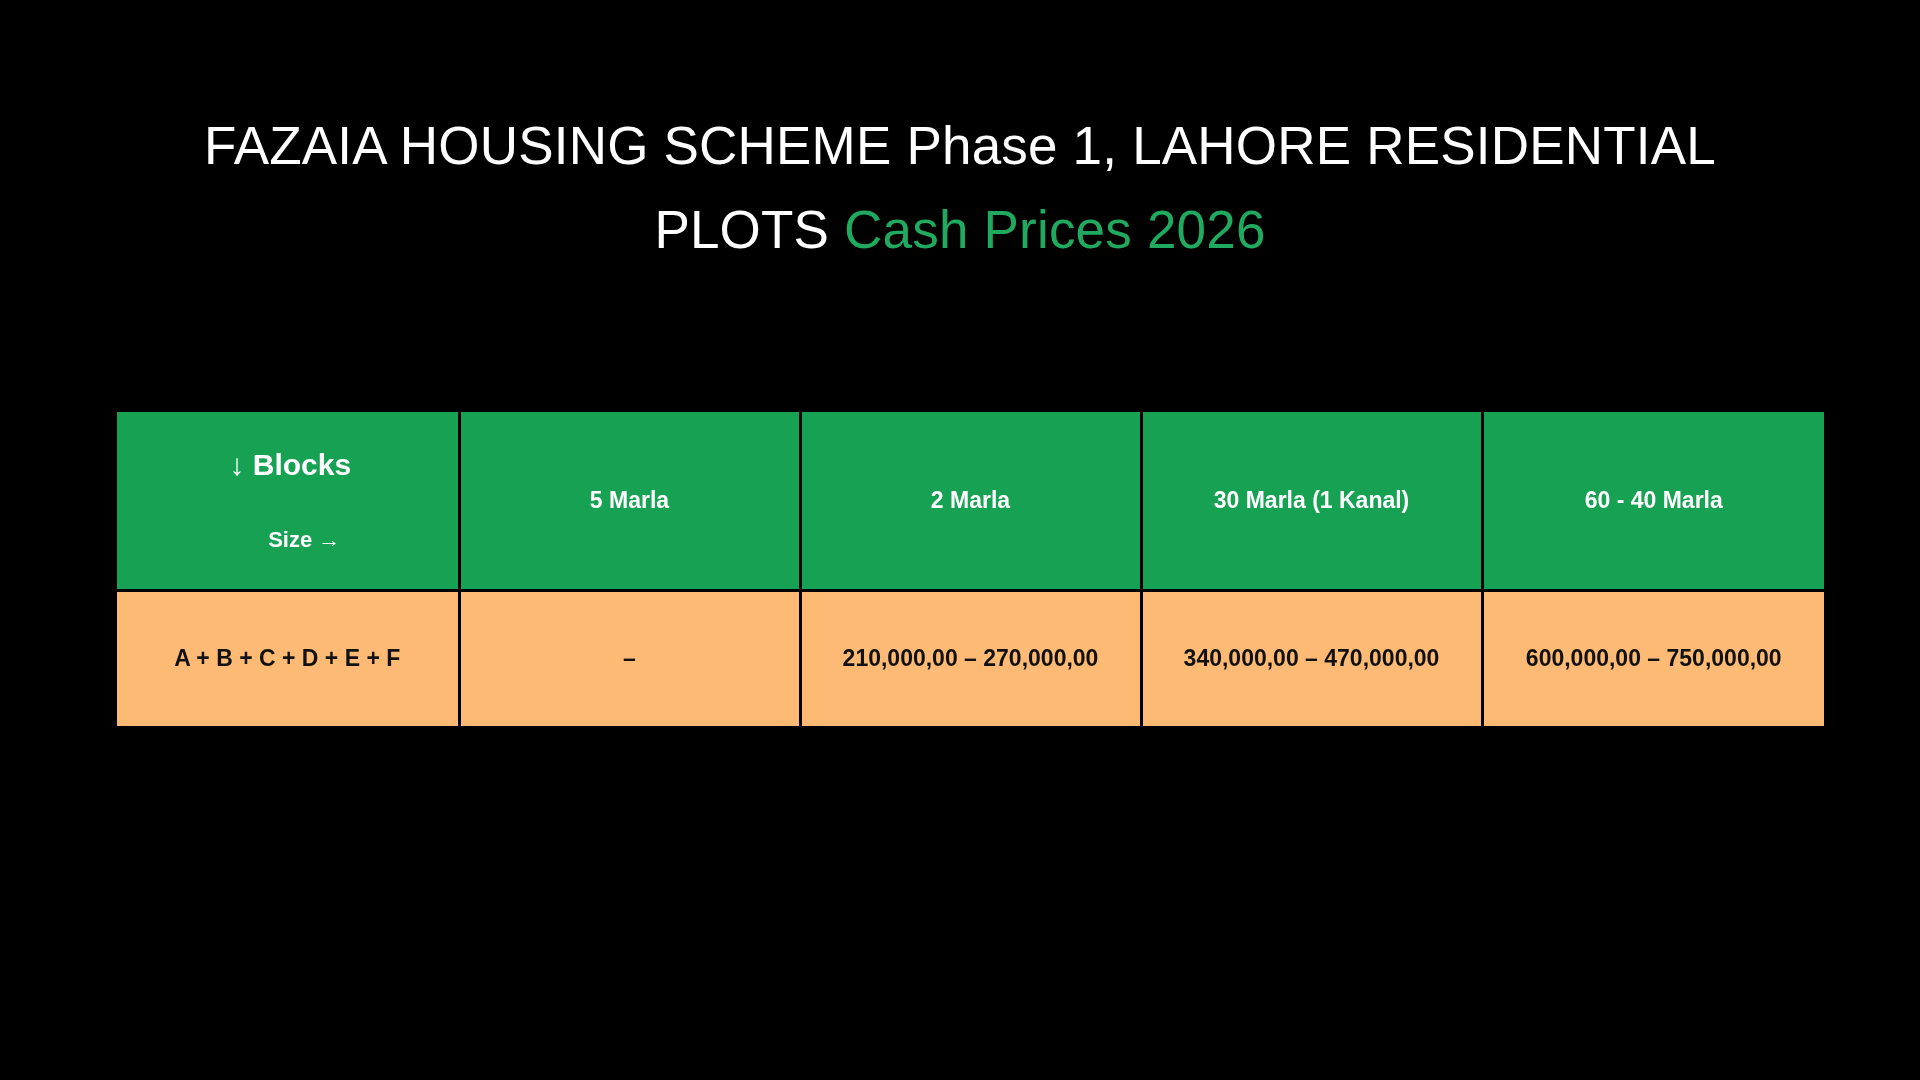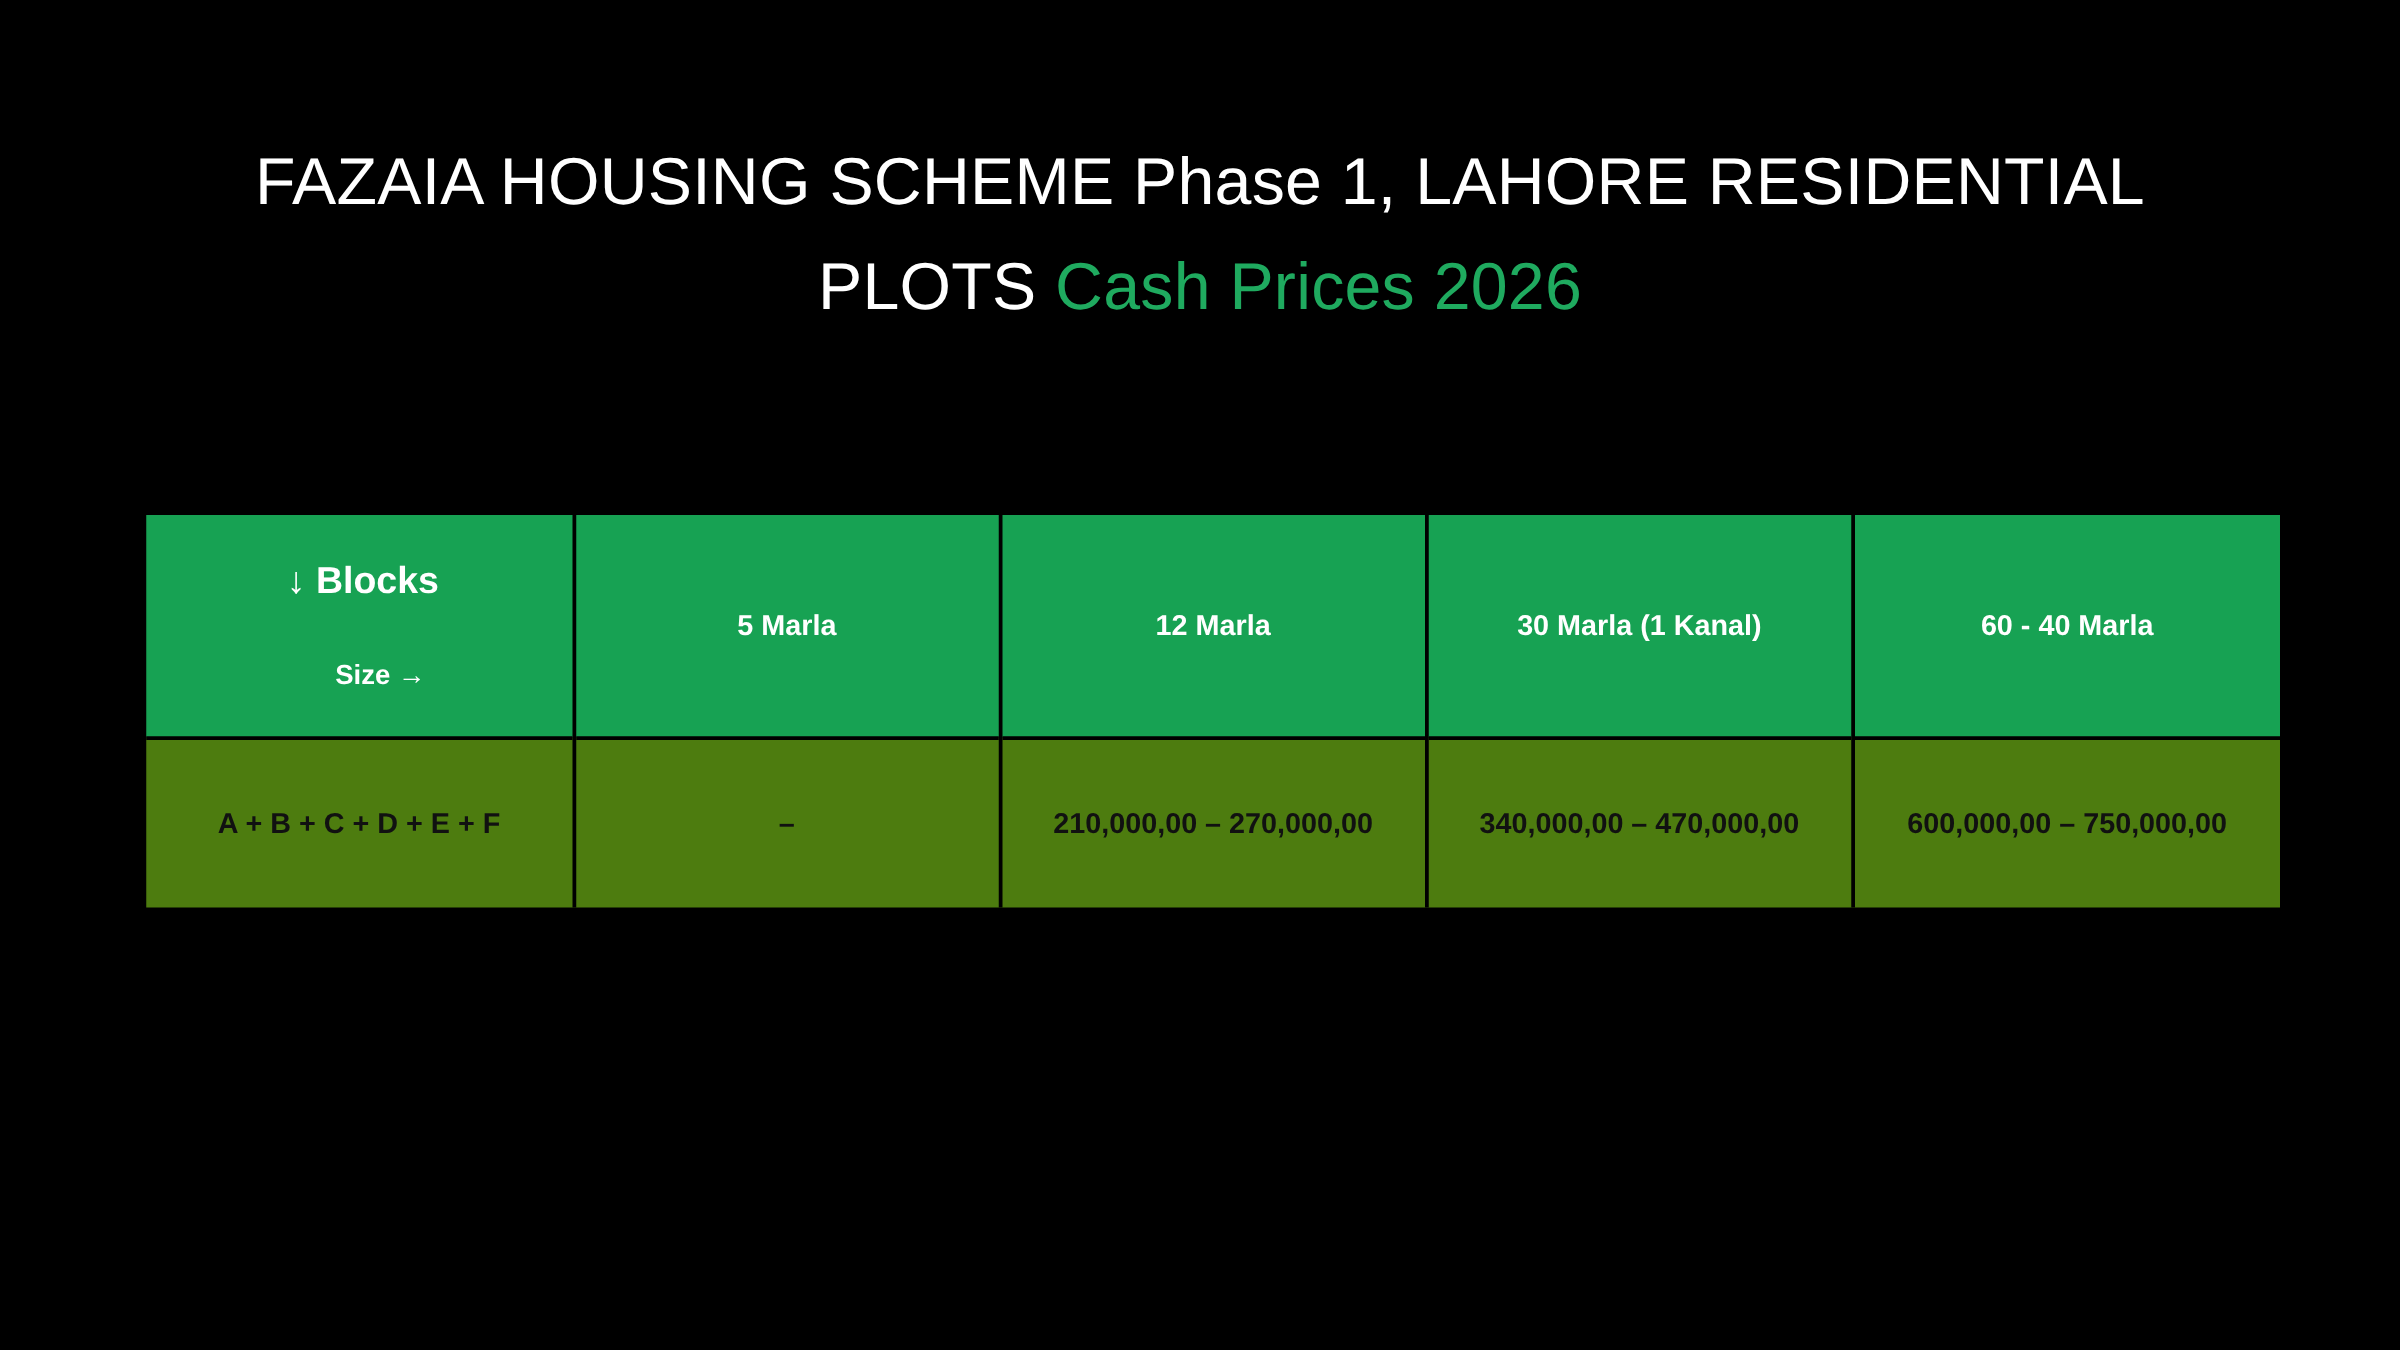--- a/index.html
+++ b/index.html
@@ -77,21 +77,21 @@
   }
   .corner-bottom {
     display: block;
     font-size: 22px;
     font-weight: bold;
     padding-left: 34px;
     margin-top: 47px;
   }
 
   .table td {
-    background: #4d7c0f;
+    background: #fdba74;
     color: #111111;
     font-size: 23px;
     font-weight: bold;
     height: 136px;
     text-align: center;
     vertical-align: middle;
     border-right: 3px solid #000000;
     line-height: 1.35;
     padding: 0 10px;
   }
@@ -124,21 +124,21 @@
         <col class="c3">
         <col class="c4">
     </colgroup>
     <thead>
       <tr>
         <th class="corner-cell">
           <span class="corner-top">↓ Blocks</span>
           <span class="corner-bottom">Size →</span>
         </th>
         <th>5 Marla</th>
-        <th>12 Marla</th>
+        <th>2 Marla</th>
         <th>30 Marla (1 Kanal)</th>
         <th>60 - 40 Marla</th>
       </tr>
     </thead>
     <tbody>
       <tr>
         <td>A + B + C + D + E + F</td>
         <td>–</td>
         <td>210,000,00 – 270,000,00</td>
         <td>340,000,00 – 470,000,00</td>

